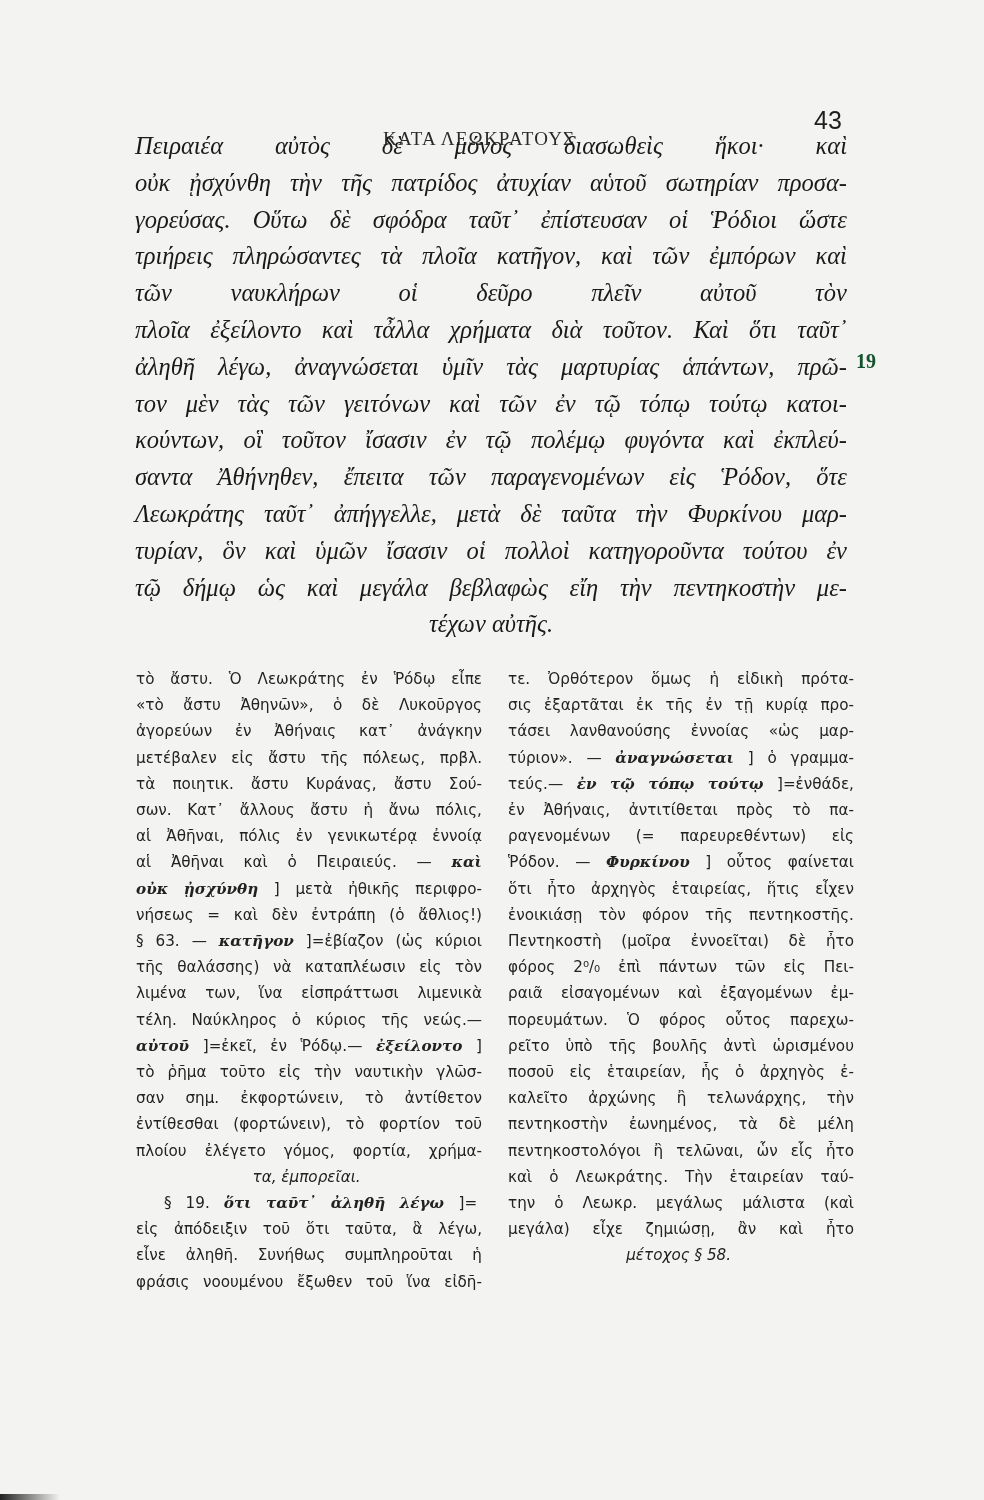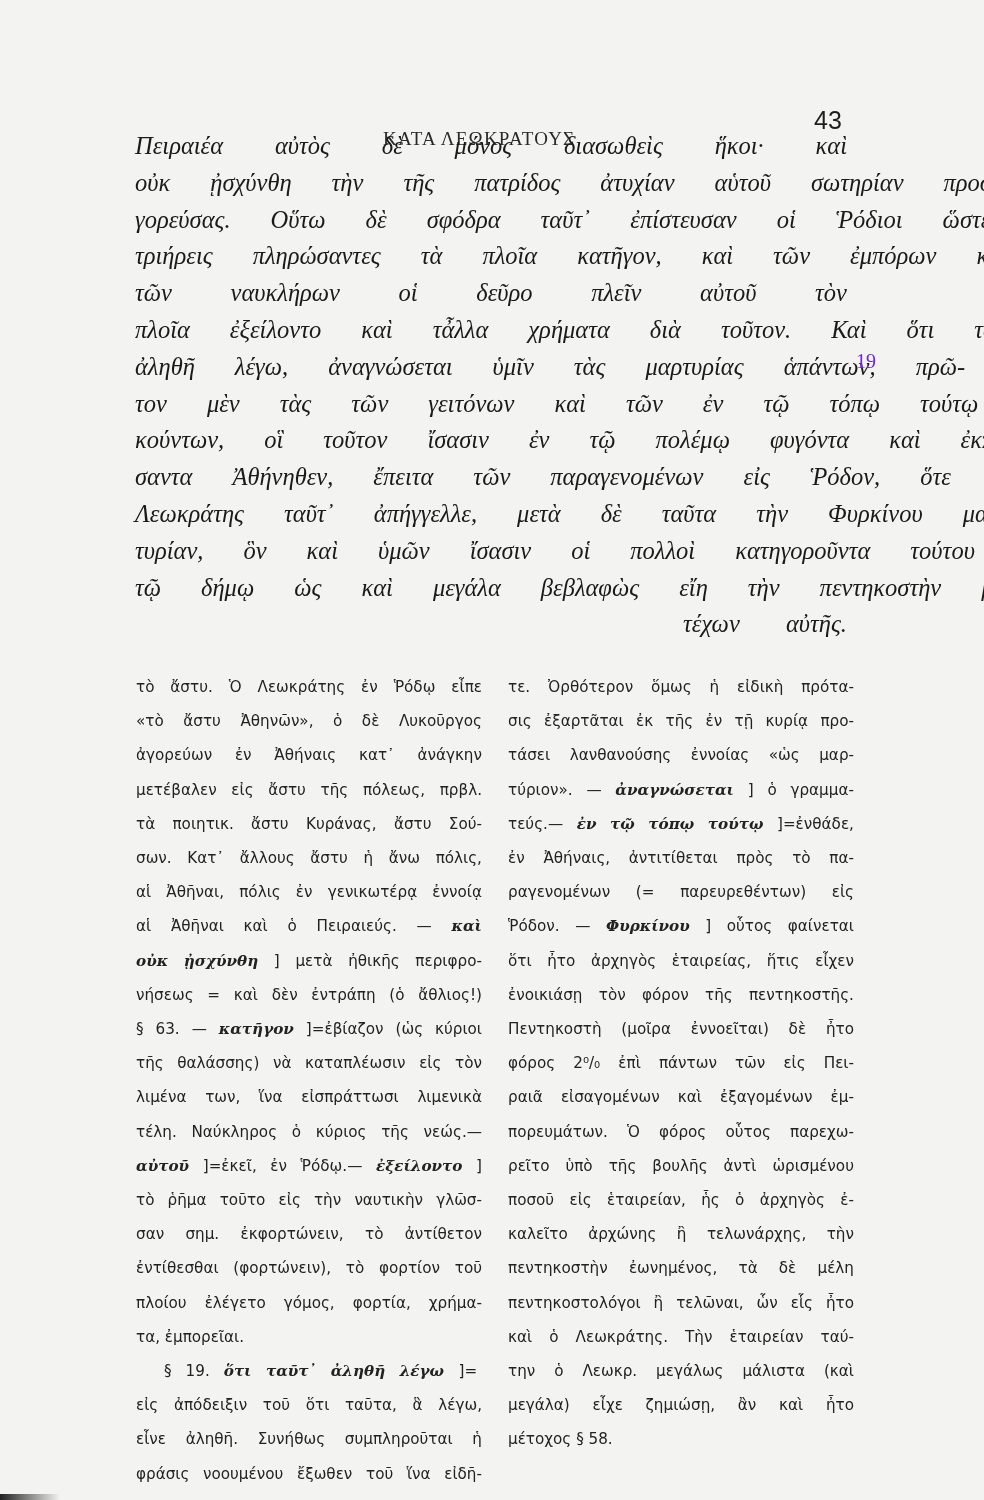--- a/index.html
+++ b/index.html
@@ -25,36 +25,36 @@
   .page-number {
     position: absolute; left: 814px; top: 2px;
     font-family: Liberation Sans, sans-serif;
     font-size: 25px; color: #1e1e1e;
   }
   .main-text {
     position: absolute; left: 135px; top: 128px; width: 712px;
     font-family: "Liberation Serif", serif; font-style: italic;
     font-size: 24.5px; line-height: 36.8px; color: #1a1a1a;
   }
-  .main-text .line { white-space: nowrap; display: flex; justify-content: space-between; gap: 40px; }
-  .main-text .line.last { justify-content: flex-end; }
+  .main-text .line { white-space: nowrap; display: flex; justify-content: space-between; }
+  .main-text .line.last { justify-content: center; }
   .main-text .line span.w { display: inline-block; }
   .margin-number {
     position: absolute; left: 856px; top: 350px;
-    font-family: "Liberation Serif", serif; font-size: 20px; color: #6d28d9;
+    font-family: "Liberation Serif", serif; font-size: 20px; color: #14532d; font-weight: bold;
   }
   .notes {
     position: absolute; top: 666px;
     font-family: "DejaVu Sans", sans-serif;
     font-size: 15.2px; line-height: 26.2px; color: #222;
   }
   .notes.left { left: 136px; width: 346px; }
   .notes.right { left: 508px; width: 346px; }
-  .notes .line { white-space: nowrap; display: flex; justify-content: space-between; margin-top: 8px; }
-  .notes .line.last { justify-content: flex-start; }
+  .notes .line { white-space: nowrap; display: flex; justify-content: space-between; }
+  .notes .line.last { justify-content: center; font-style: italic; }
   .notes .line.indent { padding-left: 28px; }
   .notes b { font-family: "DejaVu Serif", serif; font-style: italic; font-weight: bold; }
 </style>
 </head>
 <body>
 
 <div class="edge-shadow"></div>
 
 <div class="running-head">
   <span class="running-title">ΚΑΤΑ ΛΕΩΚΡΑΤΟΥΣ</span>

